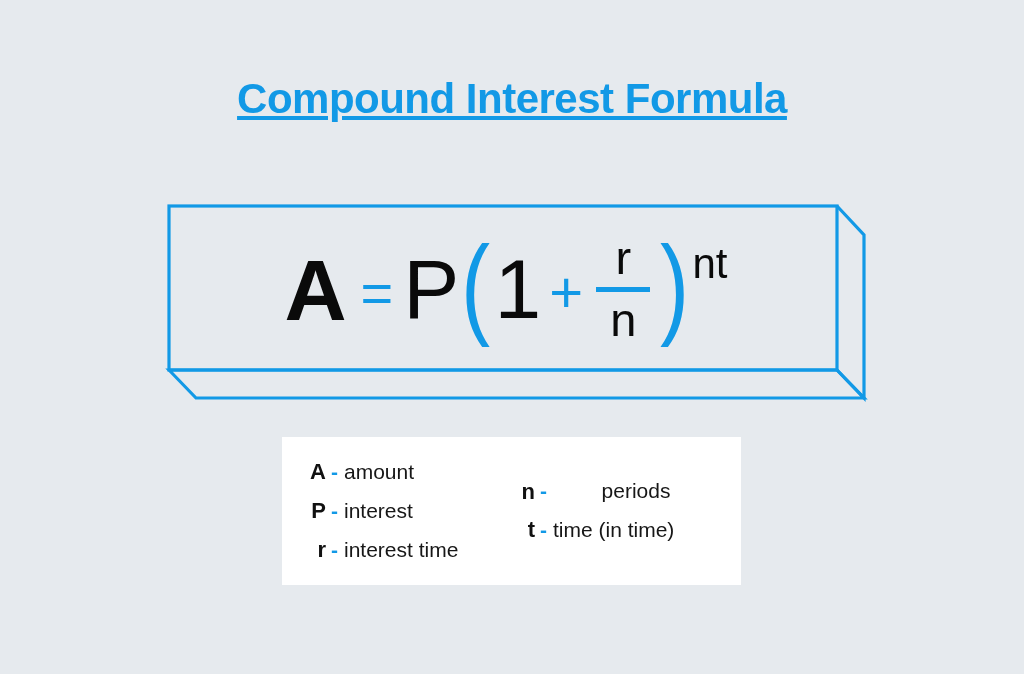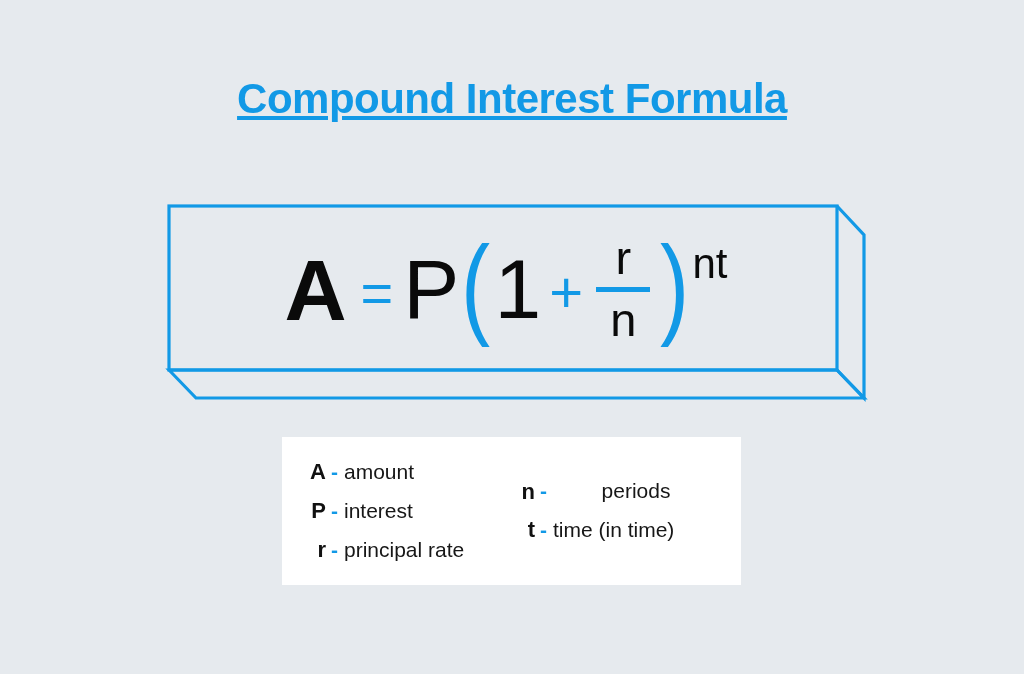--- a/index.html
+++ b/index.html
@@ -257,21 +257,21 @@
 
       <div class="legend-item">
         <span class="legend-sym">P</span>
         <span class="legend-dash">-</span>
         <span class="legend-desc">interest</span>
       </div>
 
       <div class="legend-item">
         <span class="legend-sym">r</span>
         <span class="legend-dash">-</span>
-        <span class="legend-desc">principal rate</span>
+        <span class="legend-desc">interest time</span>
       </div>
 
     </div>
 
     <div class="legend-col col-right">
 
       <div class="legend-item wrap">
         <span class="legend-sym">n</span>
         <span class="legend-dash">-</span>
         <span class="legend-desc"><span class="l2">periods</span></span>

